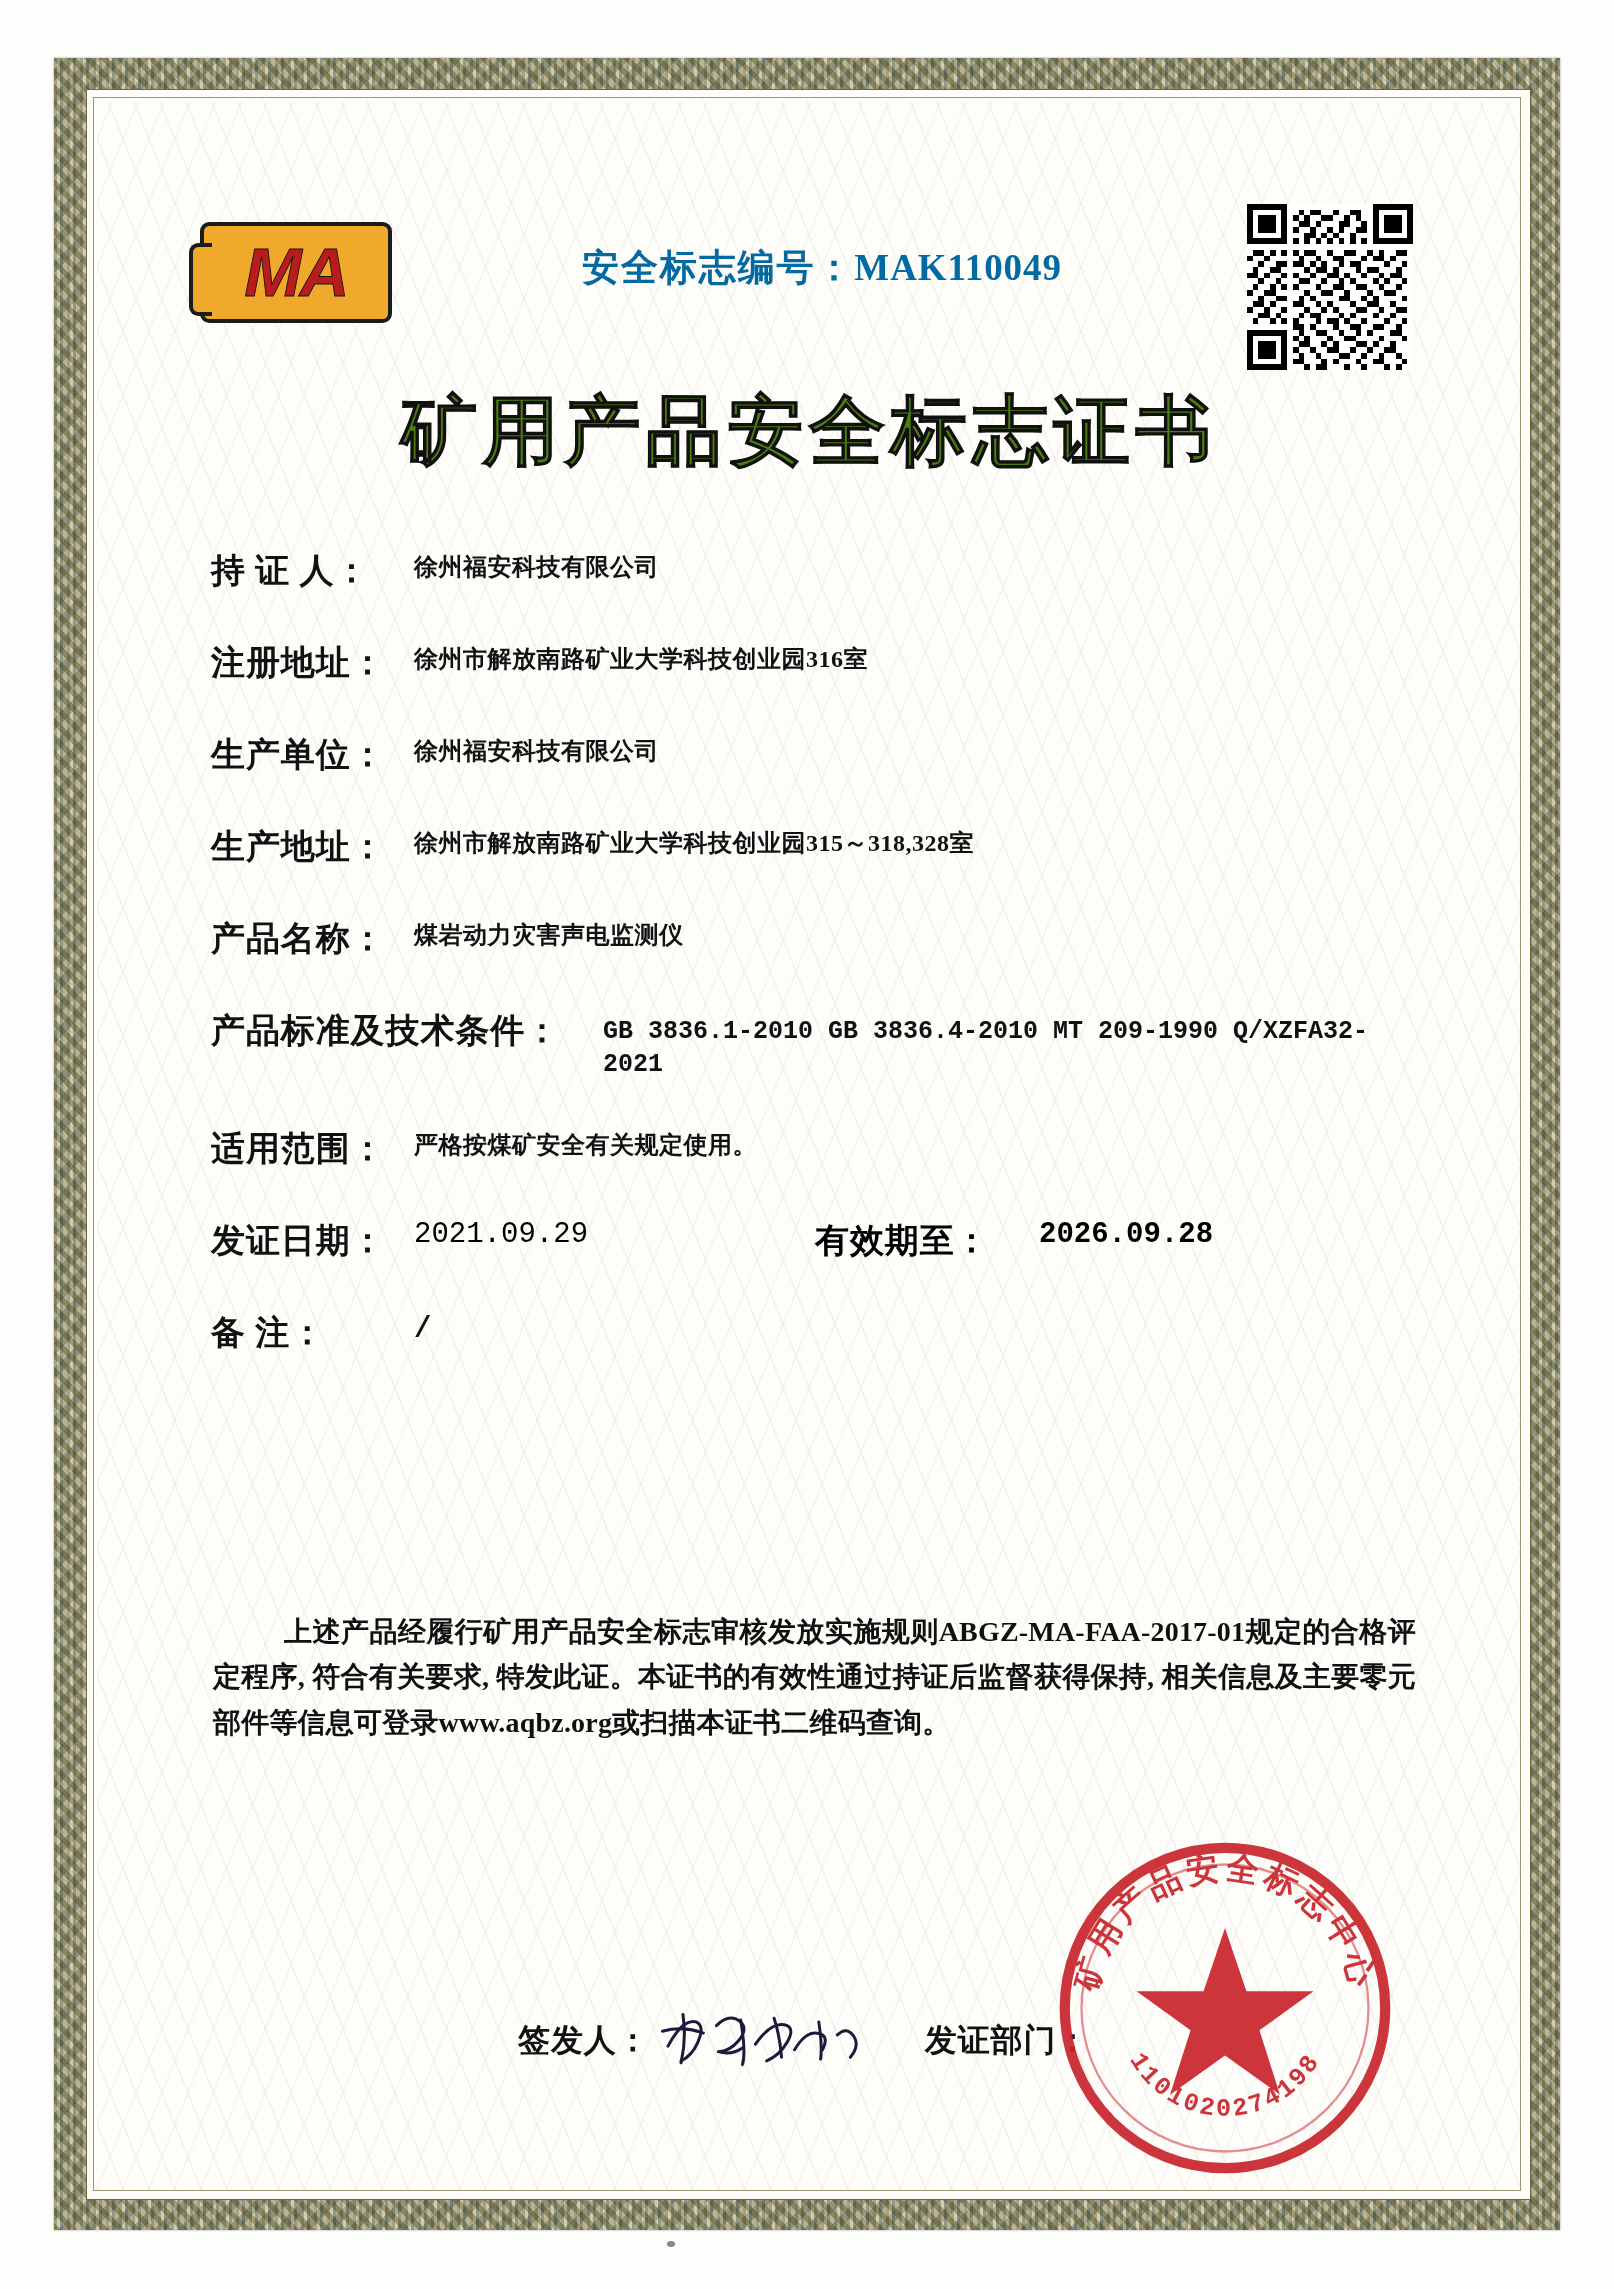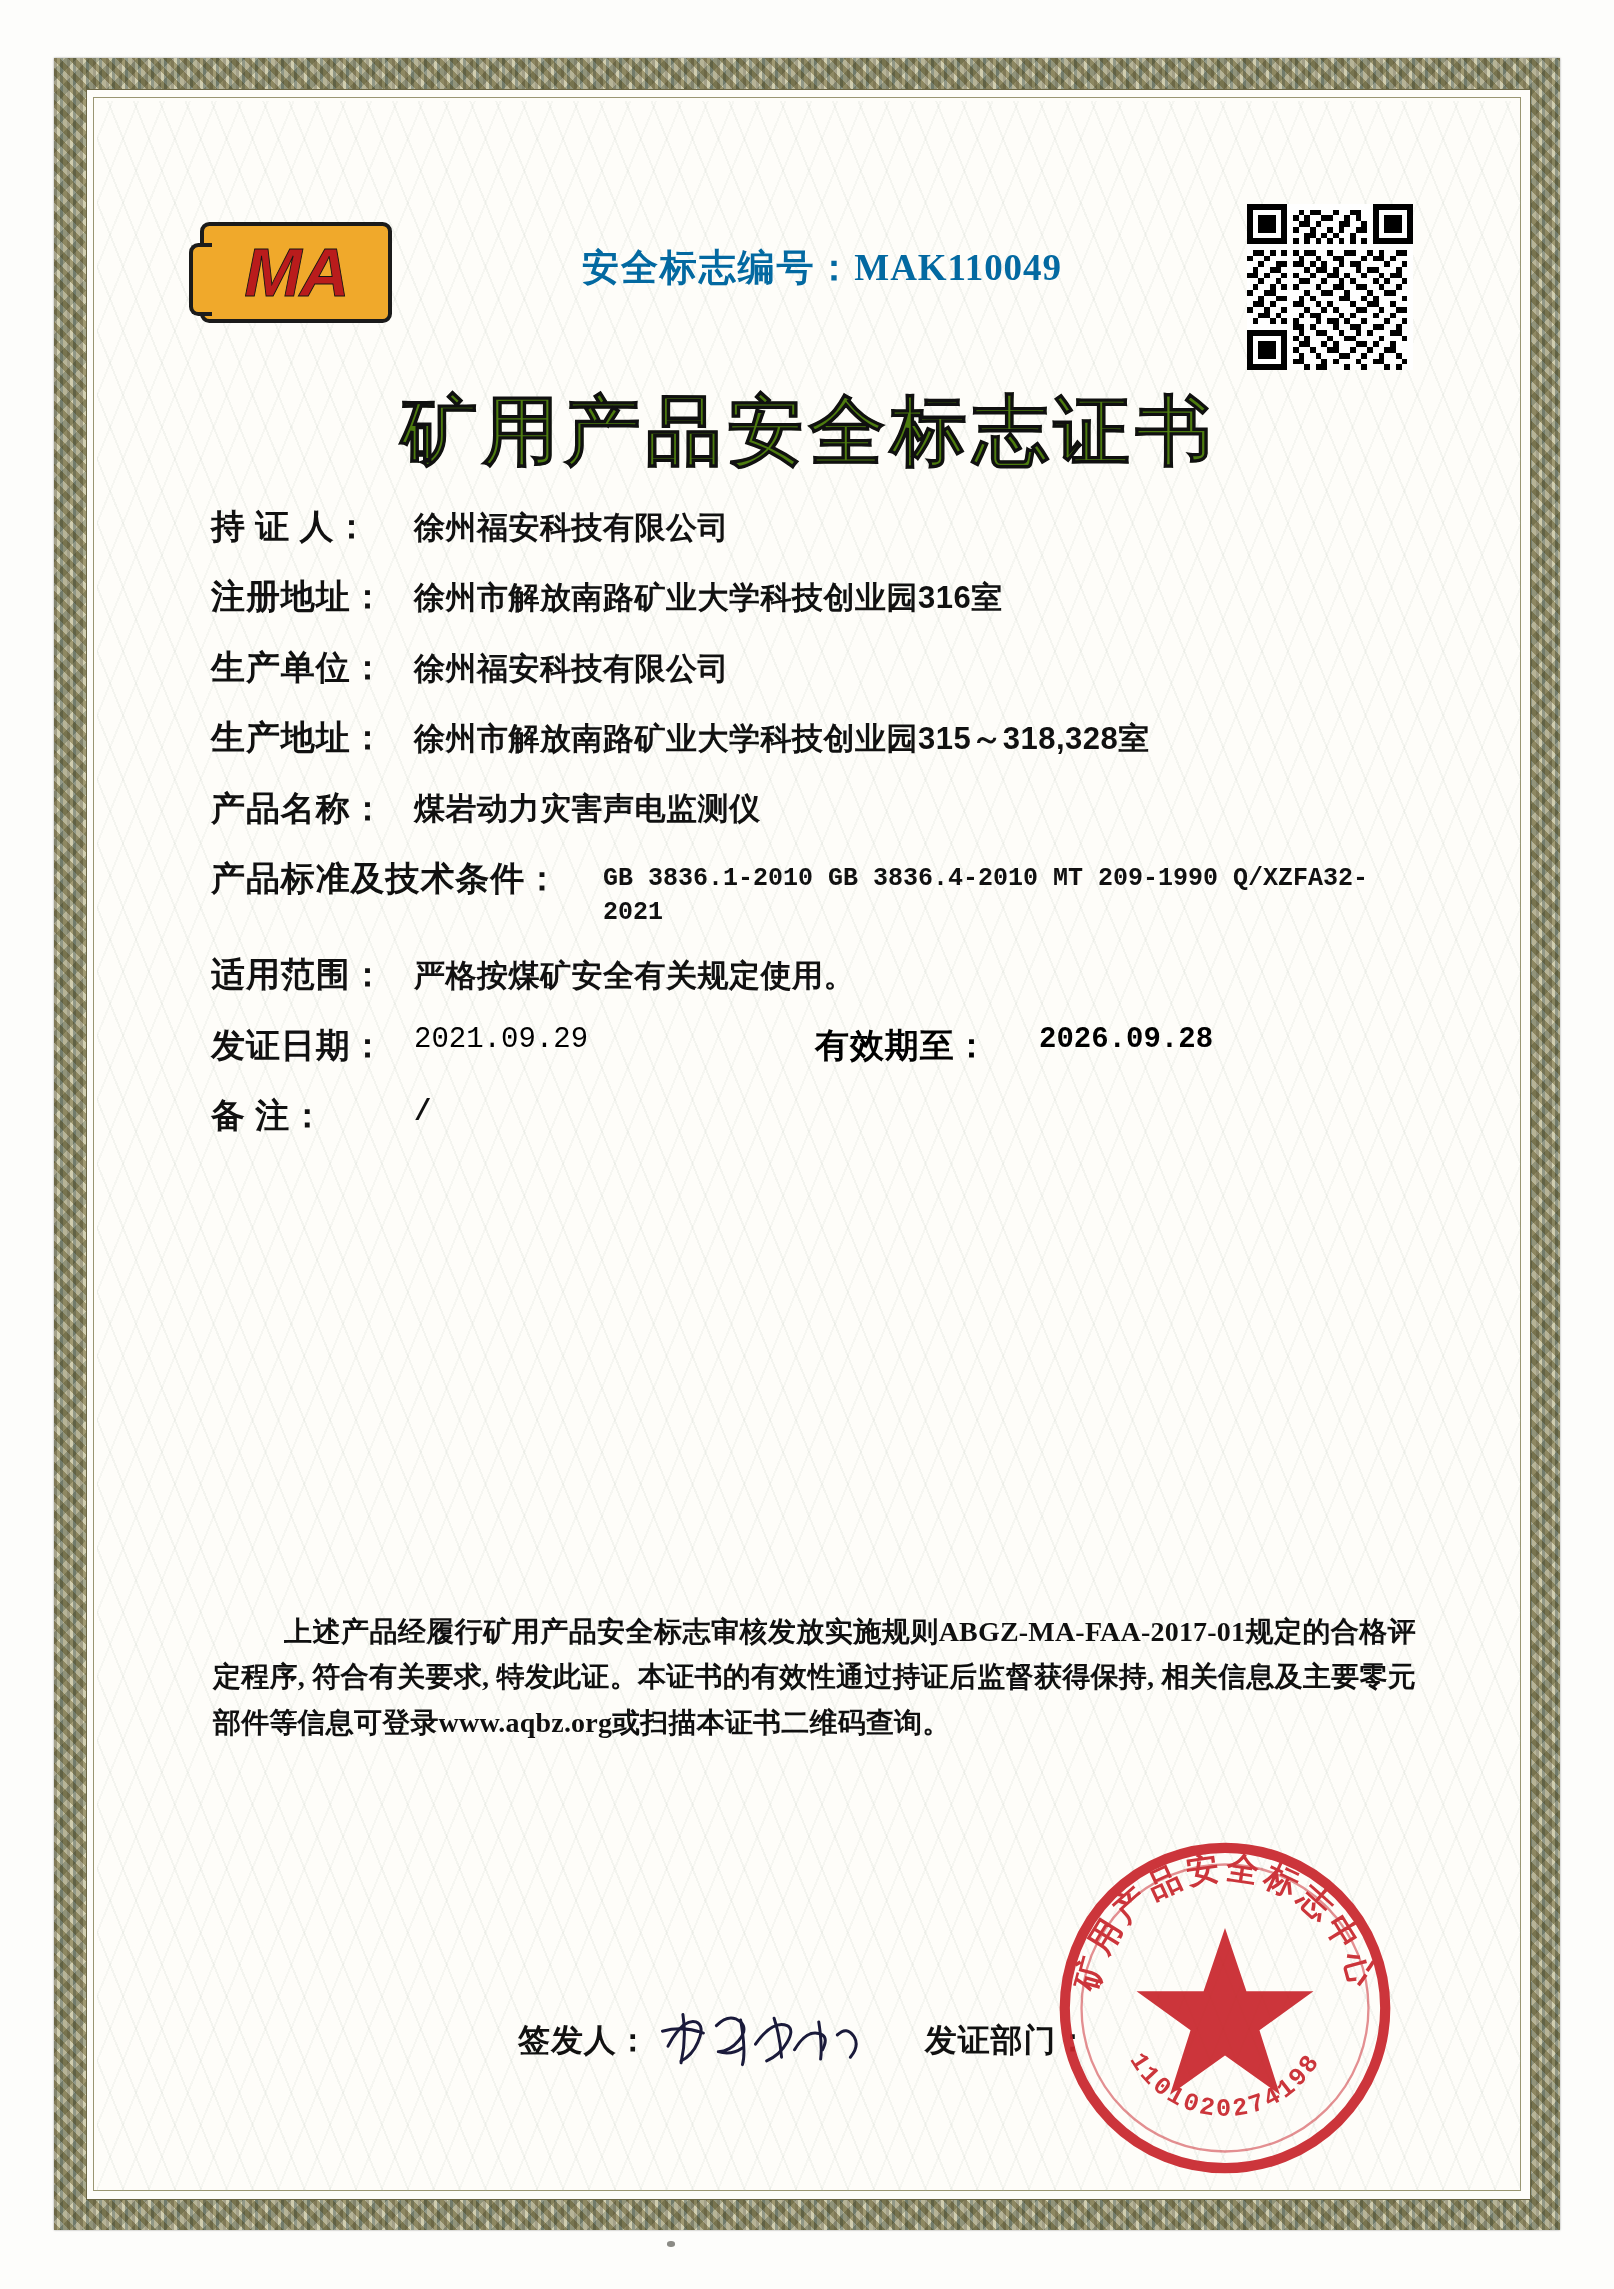--- a/index.html
+++ b/index.html
@@ -165,42 +165,43 @@
     position: absolute;
     left: 114px;
     top: 403px;
     width: 1212px;
   }
   .row {
     display: flex;
     align-items: flex-start;
     margin-bottom: 22.4px;
     min-height: 48px;
+    margin-top: 44px;
   }
   .row .lbl {
     flex: 0 0 auto;
     width: 203px;
     font-size: 34px;
     font-weight: 700;
     color: #111;
     letter-spacing: 0.9px;
     white-space: nowrap;
     font-family: "Liberation Serif", serif;
   }
   .row .lbl.wide {
     width: 392px;
   }
   .row .val {
     flex: 1 1 auto;
-    font-size: 31px;
+    font-size: 24px;
     font-weight: 700;
     color: #111;
     letter-spacing: 0.5px;
     padding-top: 2.8px;
-    font-family: Liberation Sans, sans-serif;
+    font-family: Liberation Serif, serif;
   }
   .row .val.mono {
     font-family: "Liberation Mono", monospace;
     font-size: 25px;
     font-weight: 700;
     letter-spacing: 0px;
     line-height: 1.35;
     padding-top: 6.5px;
   }
   .row .val.small-mono {

